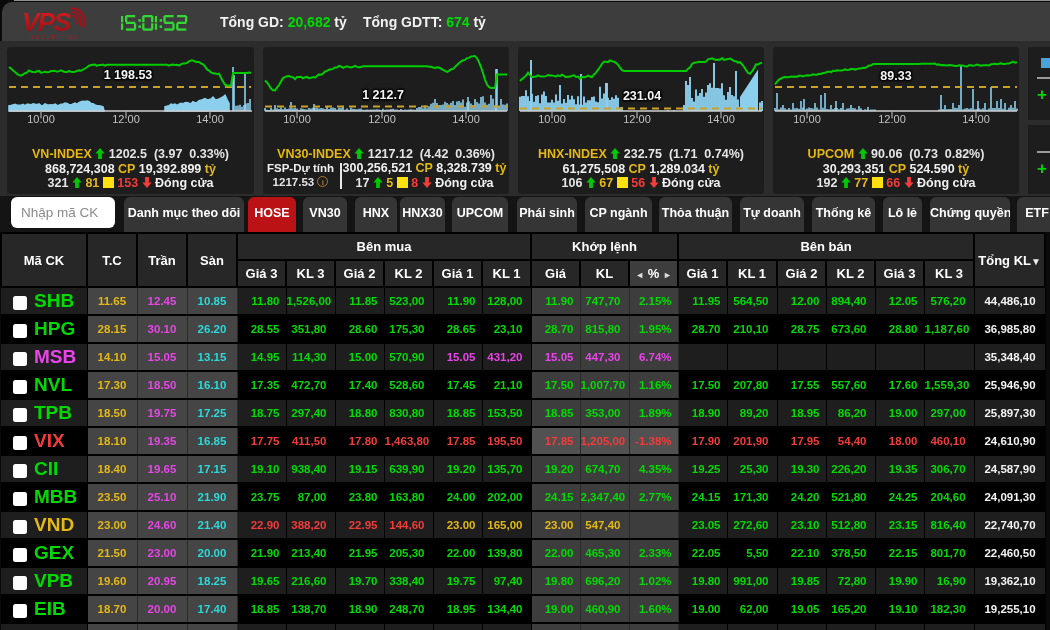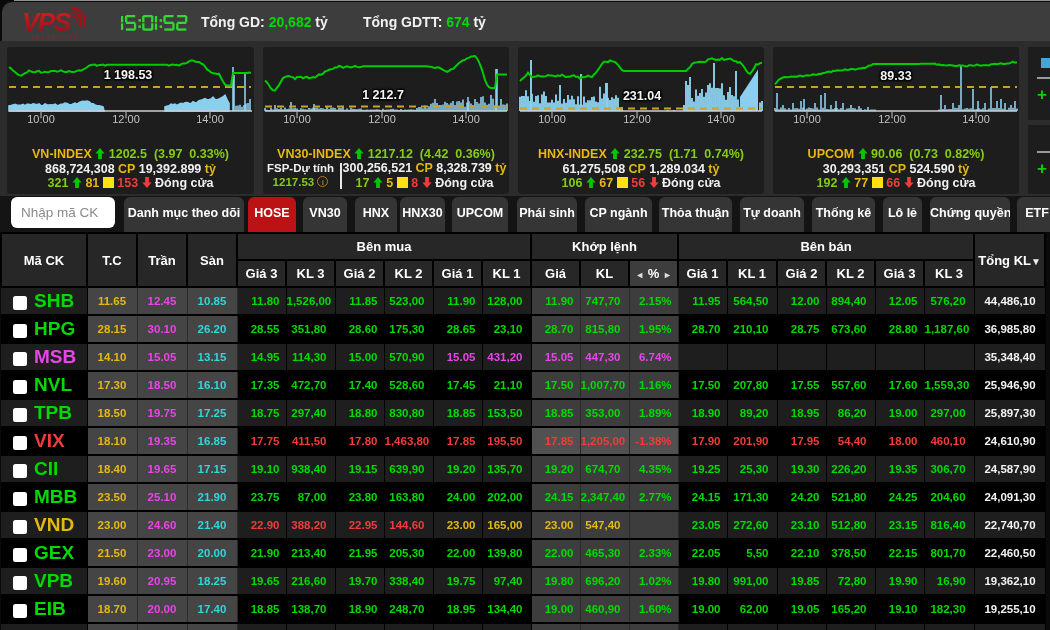--- a/index.html
+++ b/index.html
@@ -19,21 +19,21 @@
 #charts { position:absolute; left:0; top:41px; width:1050px; height:155px; background:#2c2c2c; }
 .panel { position:absolute; top:6px; height:147px; background:#1d1d1d; border-radius:3px; }
 .plot { position:absolute; left:0; top:0; width:100%; height:79px; }
 .tick { position:absolute; top:66px; width:50px; text-align:center; color:#c2c2c2; font-size:11px; }
 .plabel { position:absolute; width:120px; text-align:center; color:#f5f5f5; font-weight:bold;
   font-size:12.5px; text-shadow:1px 1px 2px #000,-1px -1px 2px #000,1px -1px 2px #000,-1px 1px 2px #000; }
 .pinfo { position:absolute; left:0; top:100px; width:100%; text-align:center; }
 .iline { font-size:12.5px; font-weight:bold; line-height:13.5px; white-space:nowrap; }
 .l1 { font-size:12.5px; line-height:15px; margin-bottom:1px; }
 .idxname { color:#e8b80e; }
-.gv { color:#84cc16; }
+.gv { color:#e5e5e5; }
 .rv { color:#f23b3b; }
 .yv { color:#e4b814; } .wv { color:#f0f0f0; }
 .ysq { display:inline-block; width:11px; height:11px; background:#ffe013; vertical-align:-1px; }
 .fsp { position:absolute; left:0; top:15px; width:75px; text-align:center;
   font-weight:bold; font-size:11.5px; line-height:13px; white-space:nowrap; }
 .vsep { position:absolute; left:77px; top:16px; width:2px; height:26px; background:#e8e8e8; }
 .r2 { position:absolute; left:79px; top:15px; width:165px; text-align:center; }
 .icirc { display:inline-block; width:11px; height:11px; line-height:11px; border-radius:50%;
   border:1.5px solid #b07820; color:#b07820; font-size:8px; font-weight:bold; text-align:center;
   vertical-align:1px; }
@@ -117,21 +117,21 @@
         <rect x="42.4" y="1.0" width="2.3" height="6.3"></rect>
         <rect x="43.4" y="6.7" width="9.2" height="2.3"></rect>
         <rect x="51.3" y="8.3" width="2.3" height="6.3"></rect>
         <rect x="43.4" y="13.4" width="9.2" height="2.3"></rect>
         <rect x="56.1" y="0.0" width="9.2" height="2.3"></rect>
         <rect x="64.0" y="1.0" width="2.3" height="6.3"></rect>
         <rect x="56.1" y="6.7" width="9.2" height="2.3"></rect>
         <rect x="55.1" y="8.3" width="2.3" height="6.3"></rect>
         <rect x="56.1" y="13.4" width="9.2" height="2.3"></rect>
       </svg>
-  <div class="htxt" style="left:199px">Tổng GD: <span class="hval">20,682</span> tỷ</div>
+  <div class="htxt" style="left:218px">Tổng GD: <span class="hval">20,682</span> tỷ</div>
   <div class="htxt" style="left:361px">Tổng GDTT: <span class="hval">674</span> tỷ</div>
 </div>
 <div id="charts">
 <div class="panel" style="left:7px;width:247px">
 <div class="plot">
           <svg width="247" height="72" viewBox="0 0 247 72" style="position:absolute;left:0;top:0">
 <path d="M2,64 L2,58.9 L4,58.6 L6,57.9 L8,57.3 L10,58.2 L12,58.3 L14,58.2 L16,57.4 L18,58.6 L20,57.3 L22,57.2 L24,57.9 L26,56.9 L28,57.3 L30,57.7 L32,56.9 L34,58.7 L36,58.7 L38,57.0 L40,57.8 L42,58.0 L44,57.9 L46,58.0 L48,57.1 L50,58.5 L52,58.3 L54,57.3 L56,57.2 L58,56.2 L60,56.5 L62,57.5 L64,57.9 L66,56.9 L68,56.1 L70,57.3 L72,55.6 L74,54.7 L76,54.4 L78,54.5 L80,54.0 L82,54.6 L84,56.6 L86,56.7 L88,58.0 L90,58.8 L92,58.8 L94,59.3 L96,59.9 L97,64 Z M158,64 L158,59.9 L160,59.3 L162,58.8 L164,57.1 L166,57.8 L168,57.2 L170,58.4 L172,57.3 L174,56.4 L176,56.9 L178,55.7 L180,55.5 L182,56.3 L184,56.8 L186,54.8 L188,55.8 L190,55.7 L192,53.8 L194,53.2 L196,52.6 L198,51.7 L200,52.7 L202,52.5 L204,52.0 L206,50.1 L208,52.5 L210,52.7 L212,52.1 L214,51.0 L216,50.0 L218,48.3 L220,52.7 L222,56.4 L222,64 Z M229,64 V58.7 M231,64 V58.5 M233,64 V57.7 M235,64 V59.8 M237,64 V57.9 M239,64 V56.5 M241,64 V56.0 M243,64 V58.5 M226,64 V20 M227,64 V28 M238,64 V26 M243,64 V52" stroke="#8ccfec" stroke-width="1.6" fill="#8ccfec"></path>
 <line x1="2" y1="40" x2="244" y2="40" stroke="#c9a227" stroke-width="2" stroke-dasharray="7 5"></line>
 <path d="M2,19.9 L4,21.6 L6,23.6 L8,25.0 L10,27.0 L12,28.1 L14,28.6 L16,27.5 L18,26.2 L20,25.4 L22,23.4 L24,24.5 L26,24.9 L28,25.2 L30,24.3 L32,23.9 L34,25.7 L36,25.4 L38,24.7 L40,25.2 L42,25.0 L44,24.1 L46,24.0 L48,23.9 L50,24.6 L52,24.1 L54,23.3 L56,24.4 L58,24.9 L60,25.0 L62,24.0 L64,24.7 L66,25.0 L68,24.7 L70,23.9 L72,23.2 L74,23.7 L76,22.7 L78,21.5 L80,20.3 L82,18.7 L84,18.0 L86,17.7 L88,17.6 L90,18.9 L92,17.9 L94,18.0 L96,17.6 L98,18.6 L100,17.8 L102,17.8 L104,17.8 L106,17.8 L108,17.8 L110,17.8 L112,17.8 L114,17.8 L116,17.8 L118,17.8 L120,17.8 L122,17.8 L124,17.8 L126,17.8 L128,17.8 L130,17.8 L132,17.8 L134,17.8 L136,17.8 L138,17.8 L140,17.8 L142,17.8 L144,17.8 L146,17.8 L148,17.8 L150,17.8 L152,17.8 L154,17.8 L156,17.8 L158,17.8 L160,17.8 L162,18.6 L164,17.8 L166,17.6 L168,18.1 L170,17.7 L172,18.7 L174,17.4 L176,16.4 L178,16.4 L180,15.9 L182,14.4 L184,13.4 L186,13.4 L188,14.5 L190,14.9 L192,15.0 L194,16.3 L196,17.4 L198,19.4 L200,22.4 L202,23.5 L204,25.4 L206,26.3 L208,26.6 L210,27.0 L212,26.7 L214,30.7 L216,34.5 L218,37.6 L220,38.5 L222,38.5 L224,38.5 L226,26.0 L228,26.0 L230,26.0 L232,26.0 L234,26.0 L236,26.0 L238,26.0 L240,26.0 L242,25.6 L244,25.7" stroke="#00cc00" stroke-width="2" fill="none"></path>
 <line x1="2" y1="64" x2="245" y2="64" stroke="#cfcfcf" stroke-width="1.3"></line>

